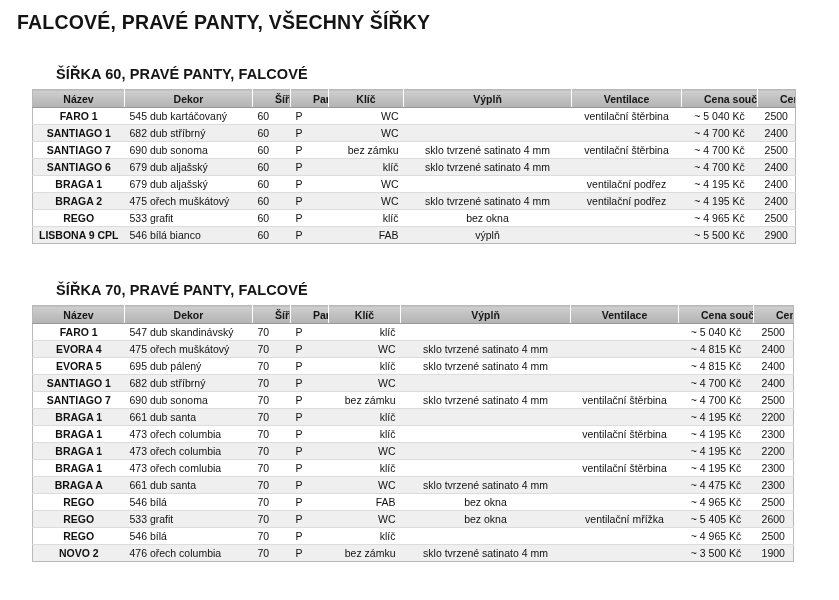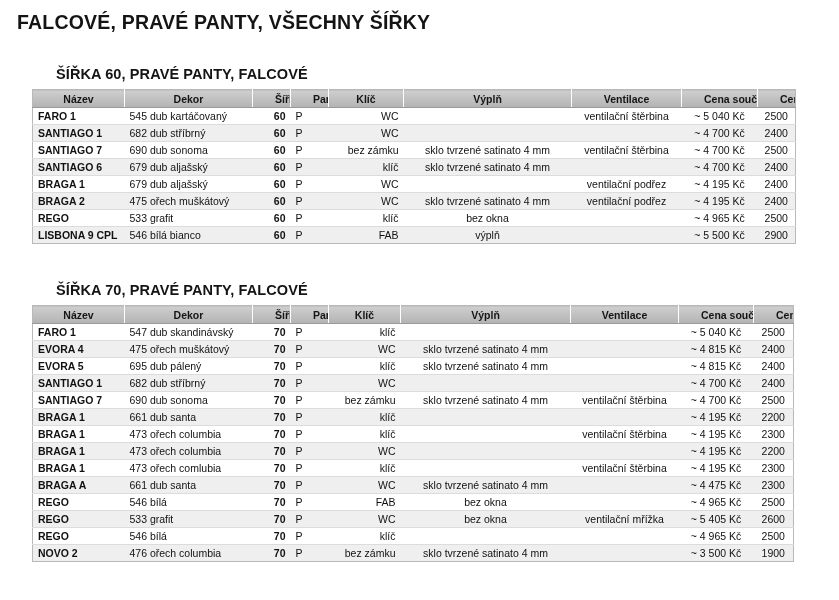--- a/index.html
+++ b/index.html
@@ -69,23 +69,23 @@
     padding: 0 5px;
     border-bottom: 1px solid #dcdcdc;
     white-space: nowrap;
     overflow: hidden;
     color: #111111;
   }
   table.grid tbody tr:nth-child(odd) td { background: #ffffff; }
   table.grid tbody tr:nth-child(even) td { background: #efefef; }
   table.grid tbody tr:last-child td { border-bottom: none; }
 
-  .c-name   { text-align: left; font-weight: 700; }
+  .c-name   { text-align: center; font-weight: 700; }
   .c-decor  { text-align: left; }
-  .c-width  { text-align: right; font-weight: bold; }
+  .c-width  { text-align: left; }
   .c-hinge  { text-align: left; }
   .c-key    { text-align: right; }
   .c-fill   { text-align: center; }
   .c-vent   { text-align: center; }
   .c-market { text-align: center; }
   .c-price  { text-align: center; }
 </style>
 </head>
 <body>
 

